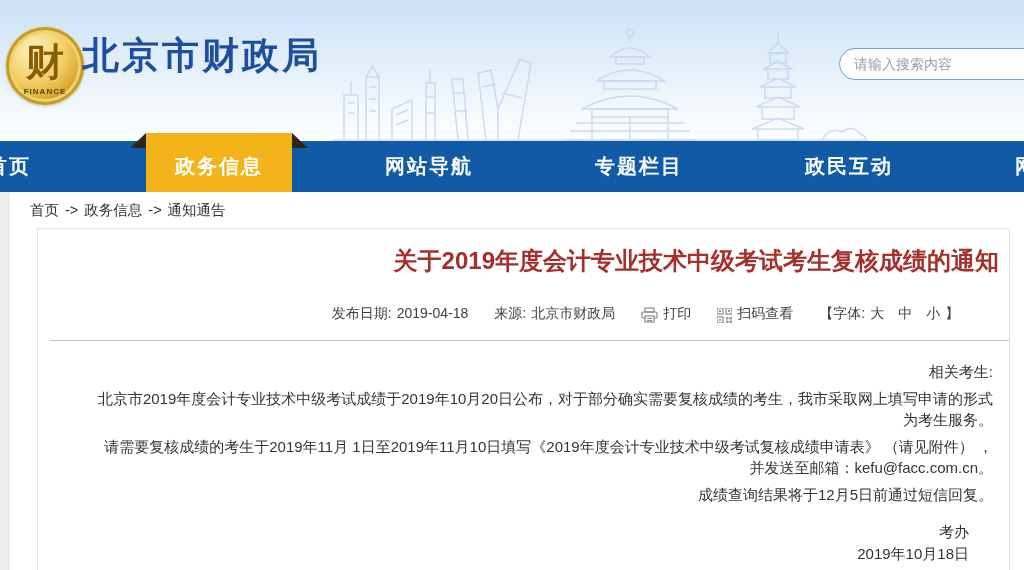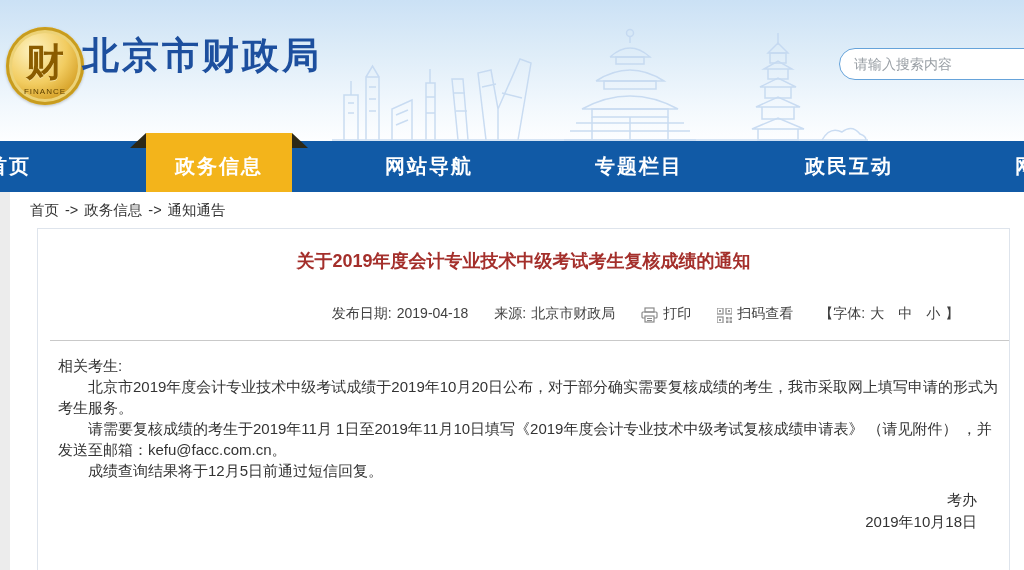--- a/index.html
+++ b/index.html
@@ -17,21 +17,21 @@
     position:absolute; left:6px; top:27px; width:78px; height:78px; border-radius:50%;
     background:radial-gradient(circle at 35% 30%, #fdf3c2, #f2cc60 45%, #d5a026 72%, #b07a10 100%);
     box-shadow:inset 0 0 0 3px #c89c1e, inset 0 0 0 6px #ecd277, 0 1px 3px rgba(0,0,0,.25);
   }
   .logo-char {
     position:absolute; left:0; top:10px; width:100%; text-align:center;
     font-size:38px; font-weight:bold; color:#8a5c00; text-shadow:0 1px 0 #f6e09a;
   }
   .logo-banner {
     position:absolute; left:0; bottom:9px; width:100%; text-align:center;
-    font-size:8px; font-weight:normal; letter-spacing:1px; color:#5e4100;
+    font-size:8px; font-weight:bold; letter-spacing:1px; color:#5e4100;
   }
   .site-name {
     position:absolute; left:82px; top:31px; font-size:37px; font-weight:bold;
     color:#1d4f9e; letter-spacing:3px;
   }
   .site-domain {
     position:absolute; left:84px; top:82px; font-size:19px; color:#99a3ac; letter-spacing:2px;
   }
   .search-input {
     position:absolute; left:839px; top:48px; width:220px; height:32px; box-sizing:border-box;
@@ -58,38 +58,38 @@
   .breadcrumb {
     position:absolute; left:10px; top:192px; right:0; height:36px; background:#fff;
     display:flex; align-items:center; padding-left:20px; font-size:14.5px; color:#333; gap:6px;
   }
   .crumb { cursor:pointer; }
   .panel {
     position:absolute; left:37px; top:228px; width:973px; height:360px; box-sizing:border-box;
     background:#fff; border:1px solid #dee4ec; border-bottom:none;
   }
   .article-title {
-    margin:19px 10px 0; text-align:center; font-size:18px; line-height:26px;
+    margin:19px 10px 0; text-align:right; font-size:24px; line-height:26px;
     font-weight:bold; color:#a42f2b;
   }
   .meta {
     margin-top:29px; display:flex; align-items:center; justify-content:center; gap:26px;
     position:relative; left:122px; font-size:14px; line-height:20px; color:#404040;
   }
   .mg { display:flex; align-items:flex-end; gap:5px; white-space:nowrap; }
   .mg.clickable { cursor:pointer; }
   .meta svg { display:block; }
   .font-sizes { display:flex; gap:14px; }
   .font-sizes span { cursor:pointer; }
   .divider { border:none; border-top:1px solid #c9c9c9; margin:17px 0 0 12px; }
   .body { padding:14px 10px 0 20px; font-size:15px; line-height:21px; color:#333; }
-  .body p { margin:0; text-indent:2em; }
+  .body p { margin:6px; text-indent:2em;text-align:right; }
   .body p.no-indent { text-indent:0; }
   .attachment { margin-top:16px; cursor:pointer; }
-  .signature { margin:8px; text-align:right; padding-right:24px; font-size:15px; line-height:22px; color:#333; }
+  .signature { margin:16px; text-align:right; padding-right:24px; font-size:15px; line-height:22px; color:#333; }
 </style>
 </head>
 <body>
 
 <div class="page">
 
   <div class="site-header">
     <svg class="skyline" viewBox="0 0 540 118" fill="none" stroke="#c2d7f0" stroke-width="1.5">
       <path d="M2,117 H538"></path>
       <path d="M14,117 V72 h14 V117 M21,72 V58 M18,80 h6 M18,90 h6"></path>

